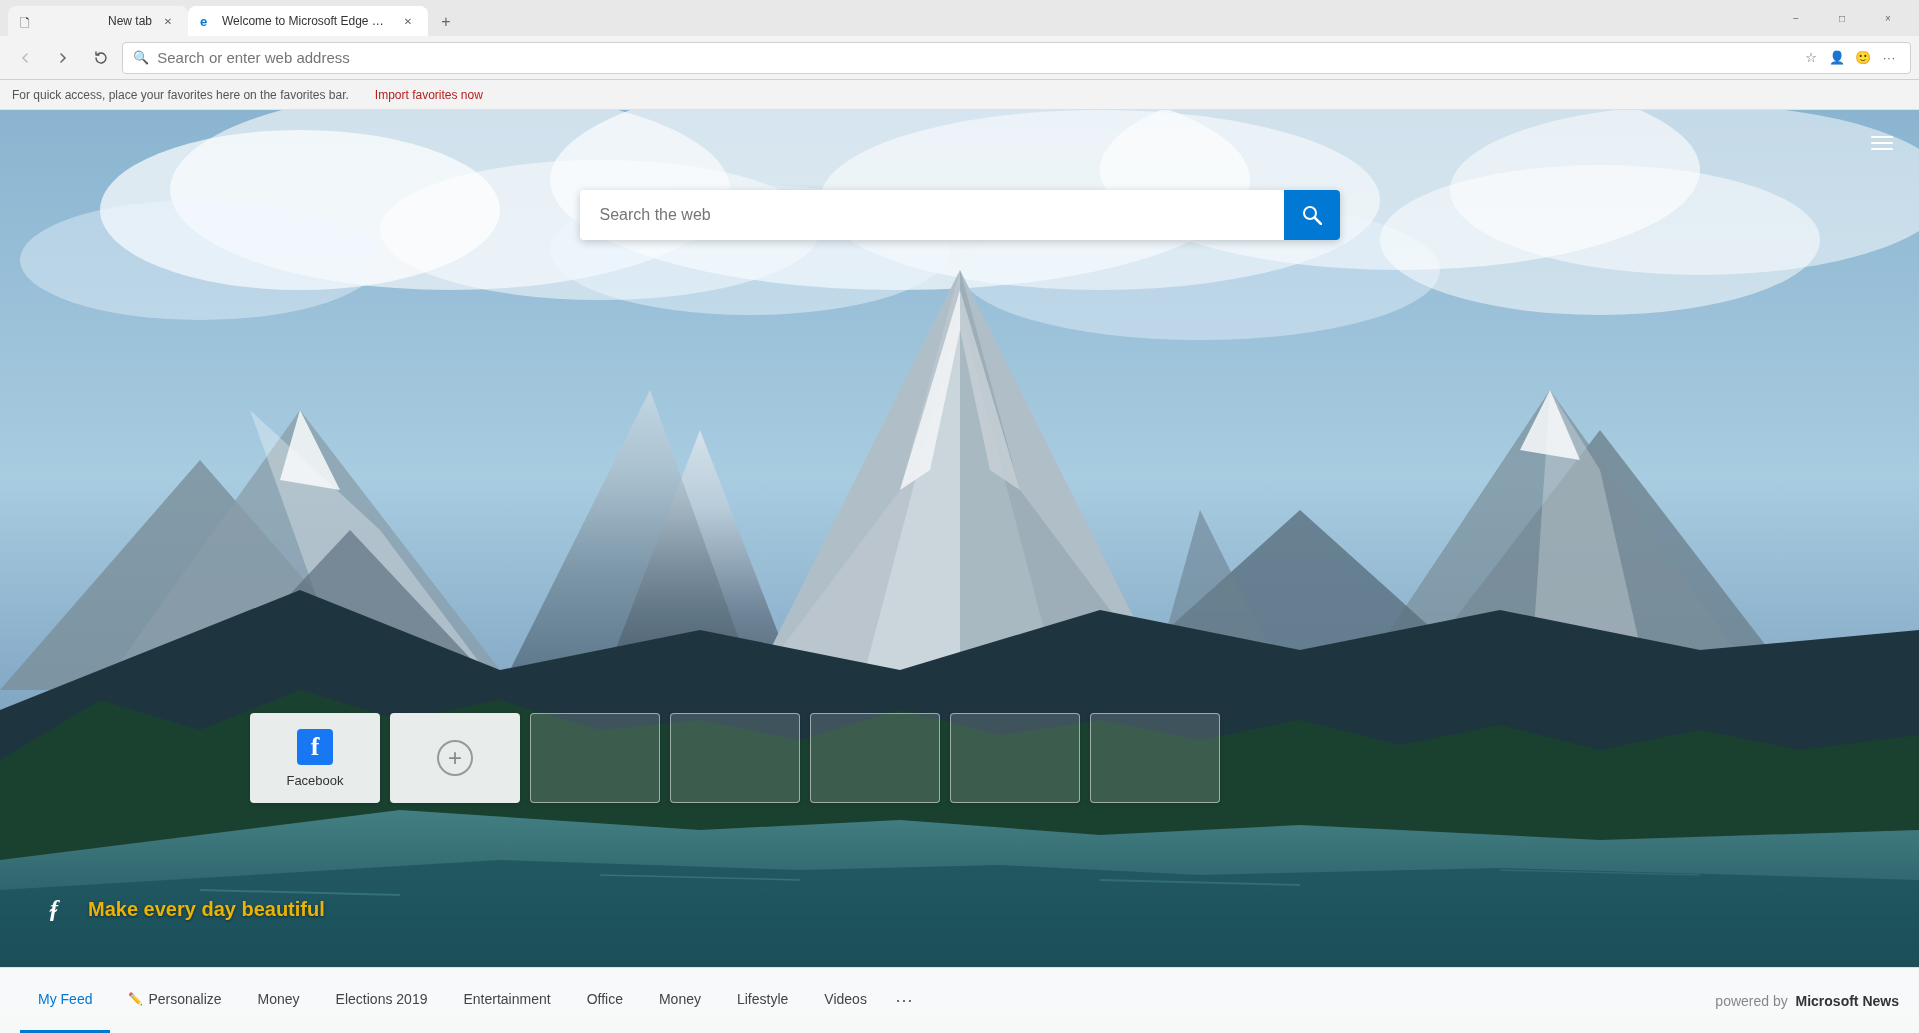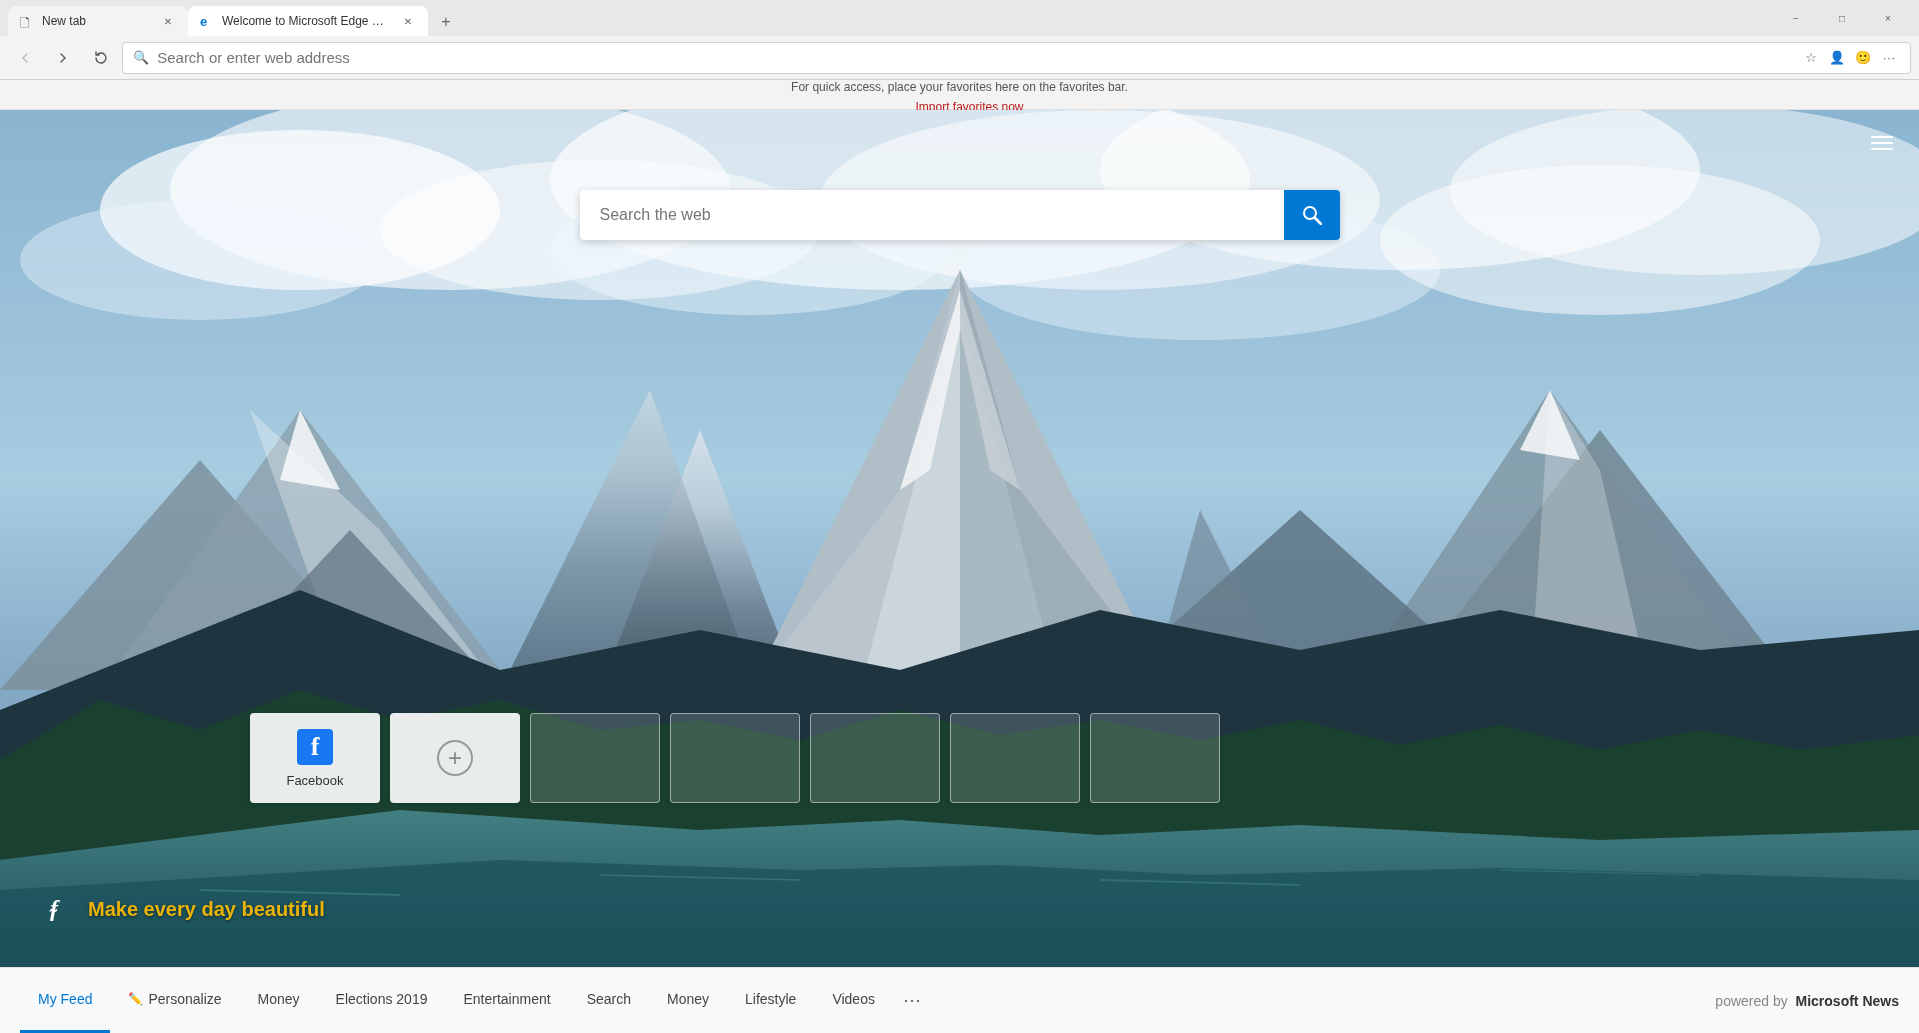--- a/index.html
+++ b/index.html
@@ -25,21 +25,21 @@
       font-size: 12px;
       color: #333;
       gap: 8px;
       min-width: 180px;
       max-width: 240px;
       cursor: pointer;
       position: relative;
     }
     .tab.active { background: #ffffff; }
     .tab-favicon { width: 14px; height: 14px; flex-shrink: 0; }
-    .tab-label { flex: 1; overflow: hidden; text-overflow: ellipsis; white-space: nowrap; font-size: 12px; }
+    .tab-label { flex: 1; overflow: hidden; text-overflow: ellipsis; white-space: nowrap; font-size: 12px; text-align: right; }
     .tab-close {
       width: 16px; height: 16px; border-radius: 50%; display: flex; align-items: center; justify-content: center;
       font-size: 10px; cursor: pointer; color: #666;
     }
     .tab-new-btn {
       width: 28px; height: 28px; display: flex; align-items: center; justify-content: center;
       border-radius: 50%; cursor: pointer; font-size: 16px; color: #666; margin-left: 4px;
     }
     .window-controls { display: flex; align-items: center; gap: 0; margin-left: auto; }
     .win-btn {
@@ -84,21 +84,20 @@
     .fav-bar {
       height: 30px;
       background: #f3f3f3;
       border-bottom: 1px solid #e0e0e0;
       display: flex;
       align-items: center;
       padding: 0 12px;
       font-size: 12px;
       color: #555;
       gap: 6px;
-      flex-direction: column;
     }
     .fav-bar a { color: #b91c1c; text-decoration: none; padding-left: 20px; }
 
     
     .main-content {
       position: relative;
       width: 100%;
       height: calc(1033px - 36px - 44px - 30px);
       overflow: hidden;
     }
@@ -500,21 +499,21 @@
       <div class="bottom-nav-item">
         <span>Money</span>
       </div>
       <div class="bottom-nav-item">
         <span>Elections 2019</span>
       </div>
       <div class="bottom-nav-item">
         <span>Entertainment</span>
       </div>
       <div class="bottom-nav-item">
-        <span>Search</span>
+        <span>Office</span>
       </div>
       <div class="bottom-nav-item">
         <span>Money</span>
       </div>
       <div class="bottom-nav-item">
         <span>Lifestyle</span>
       </div>
       <div class="bottom-nav-item">
         <span>Videos</span>
       </div>

